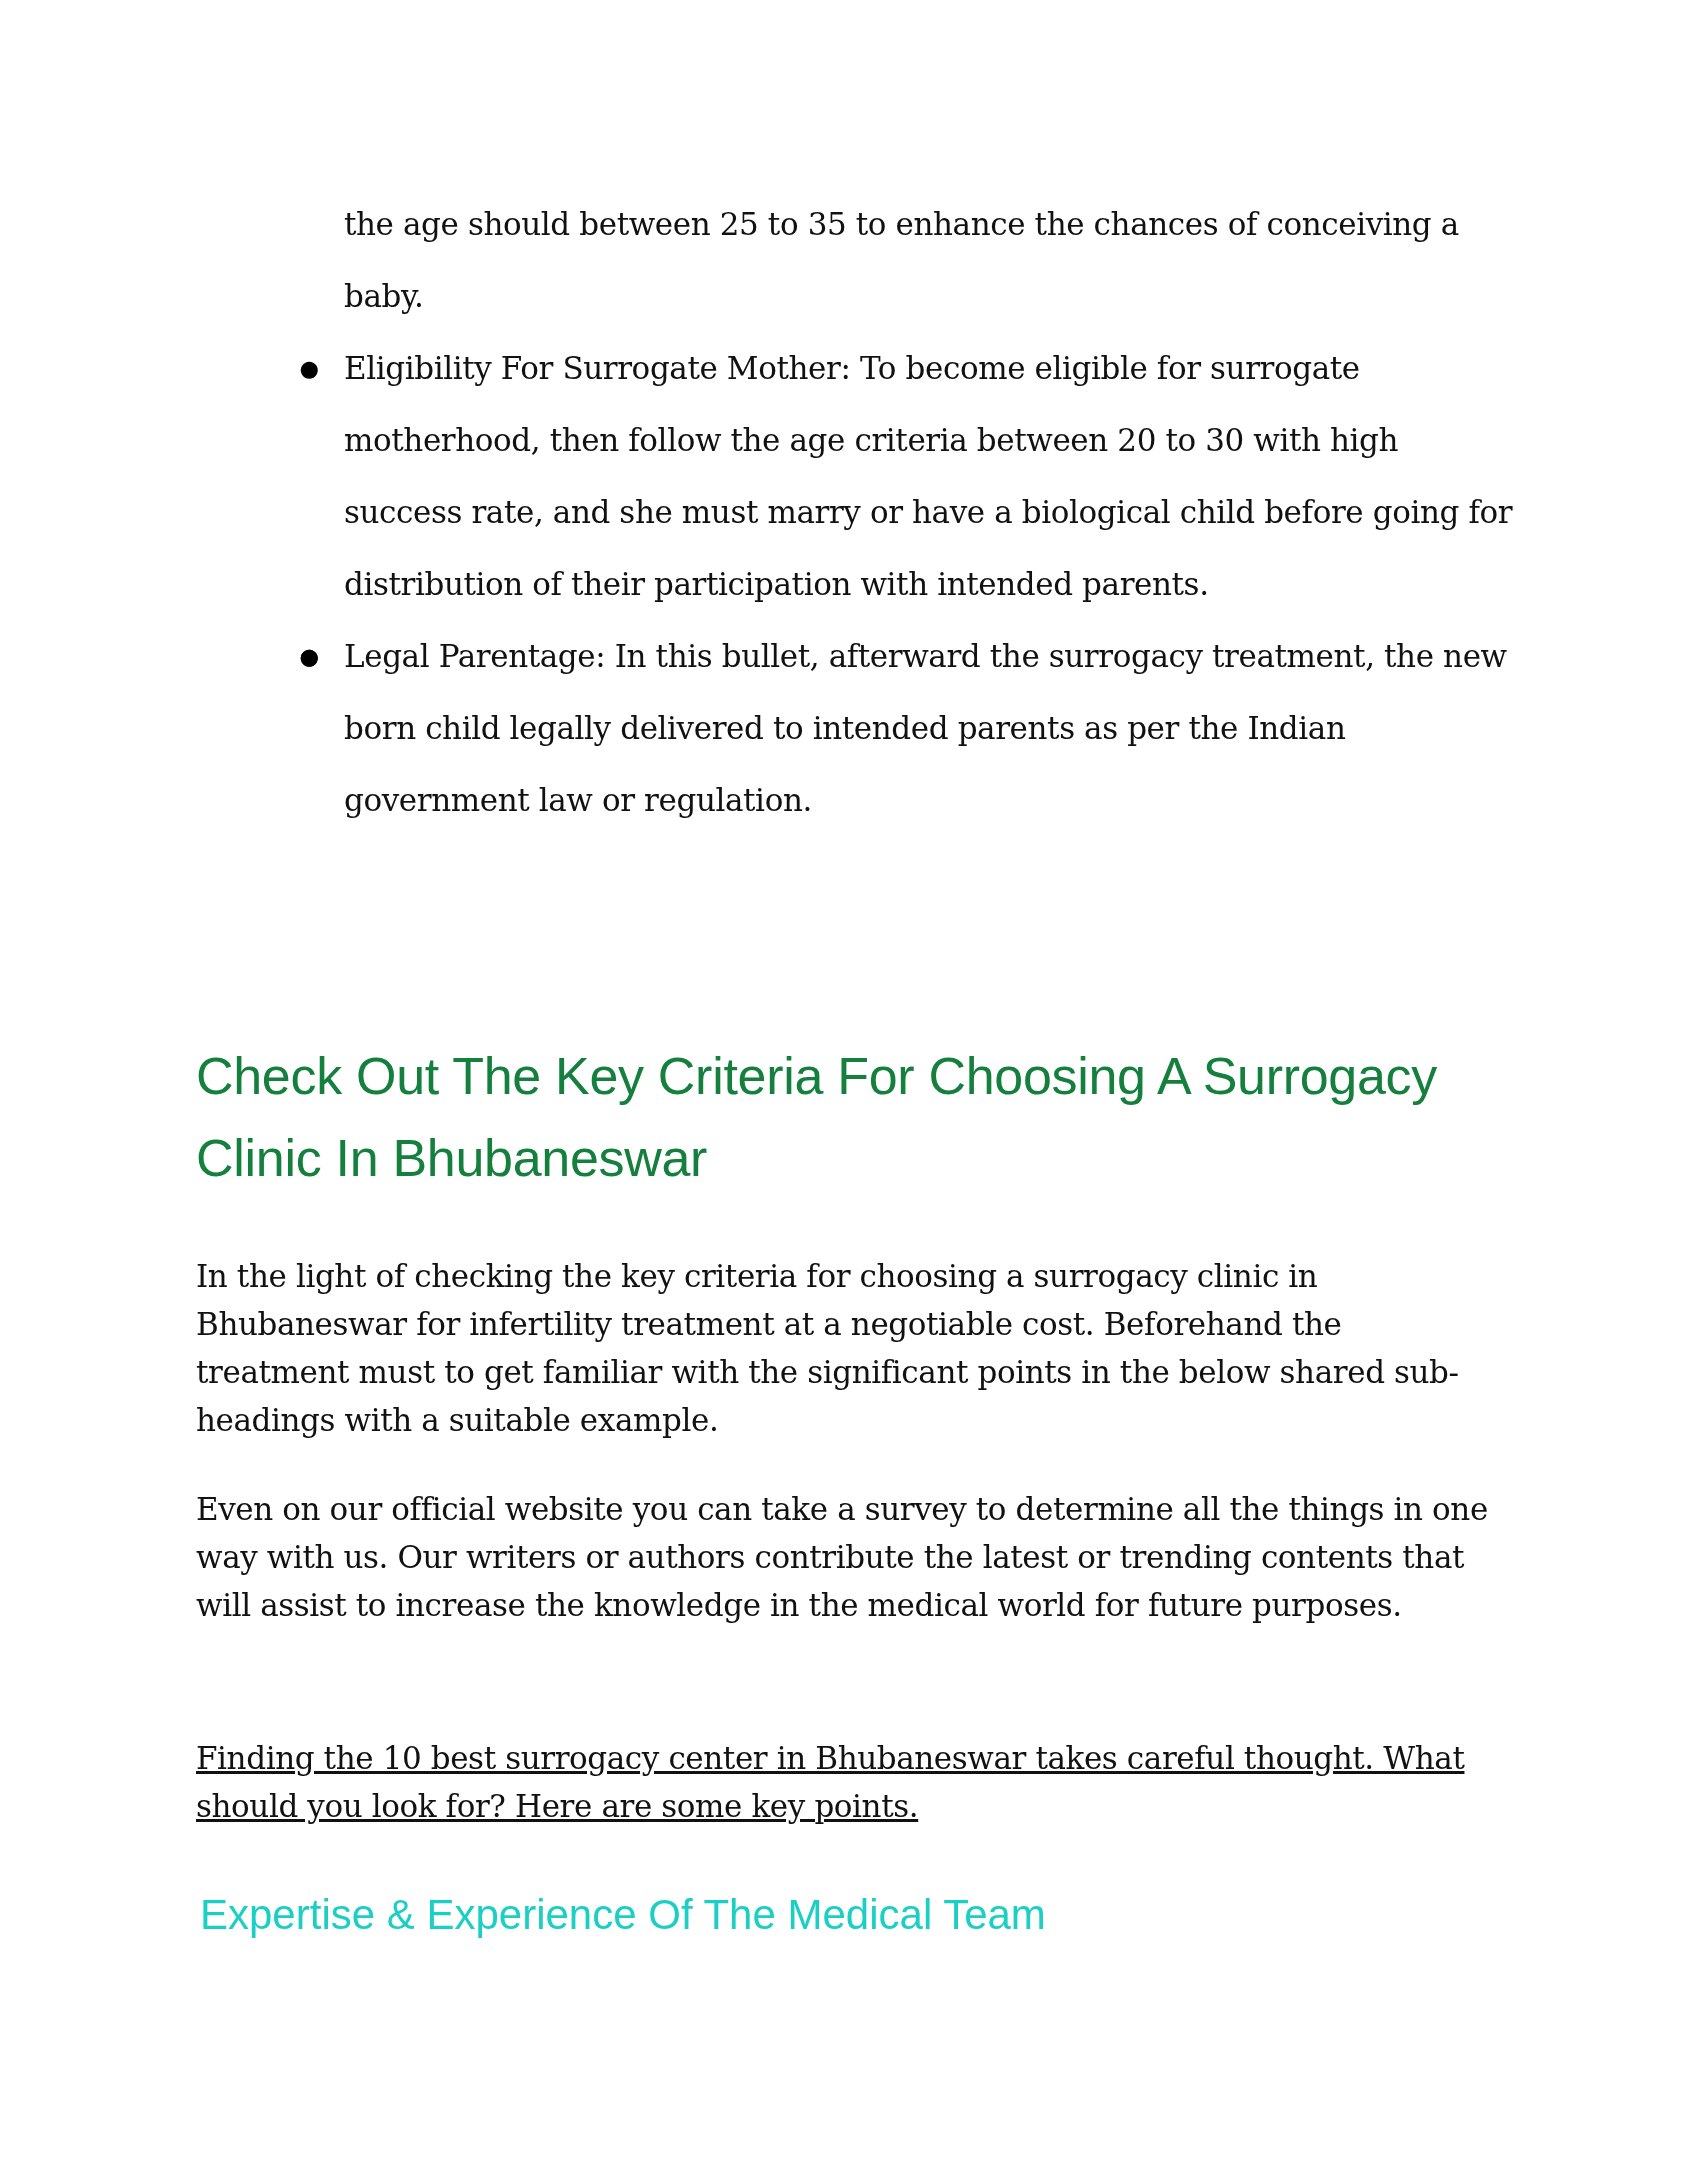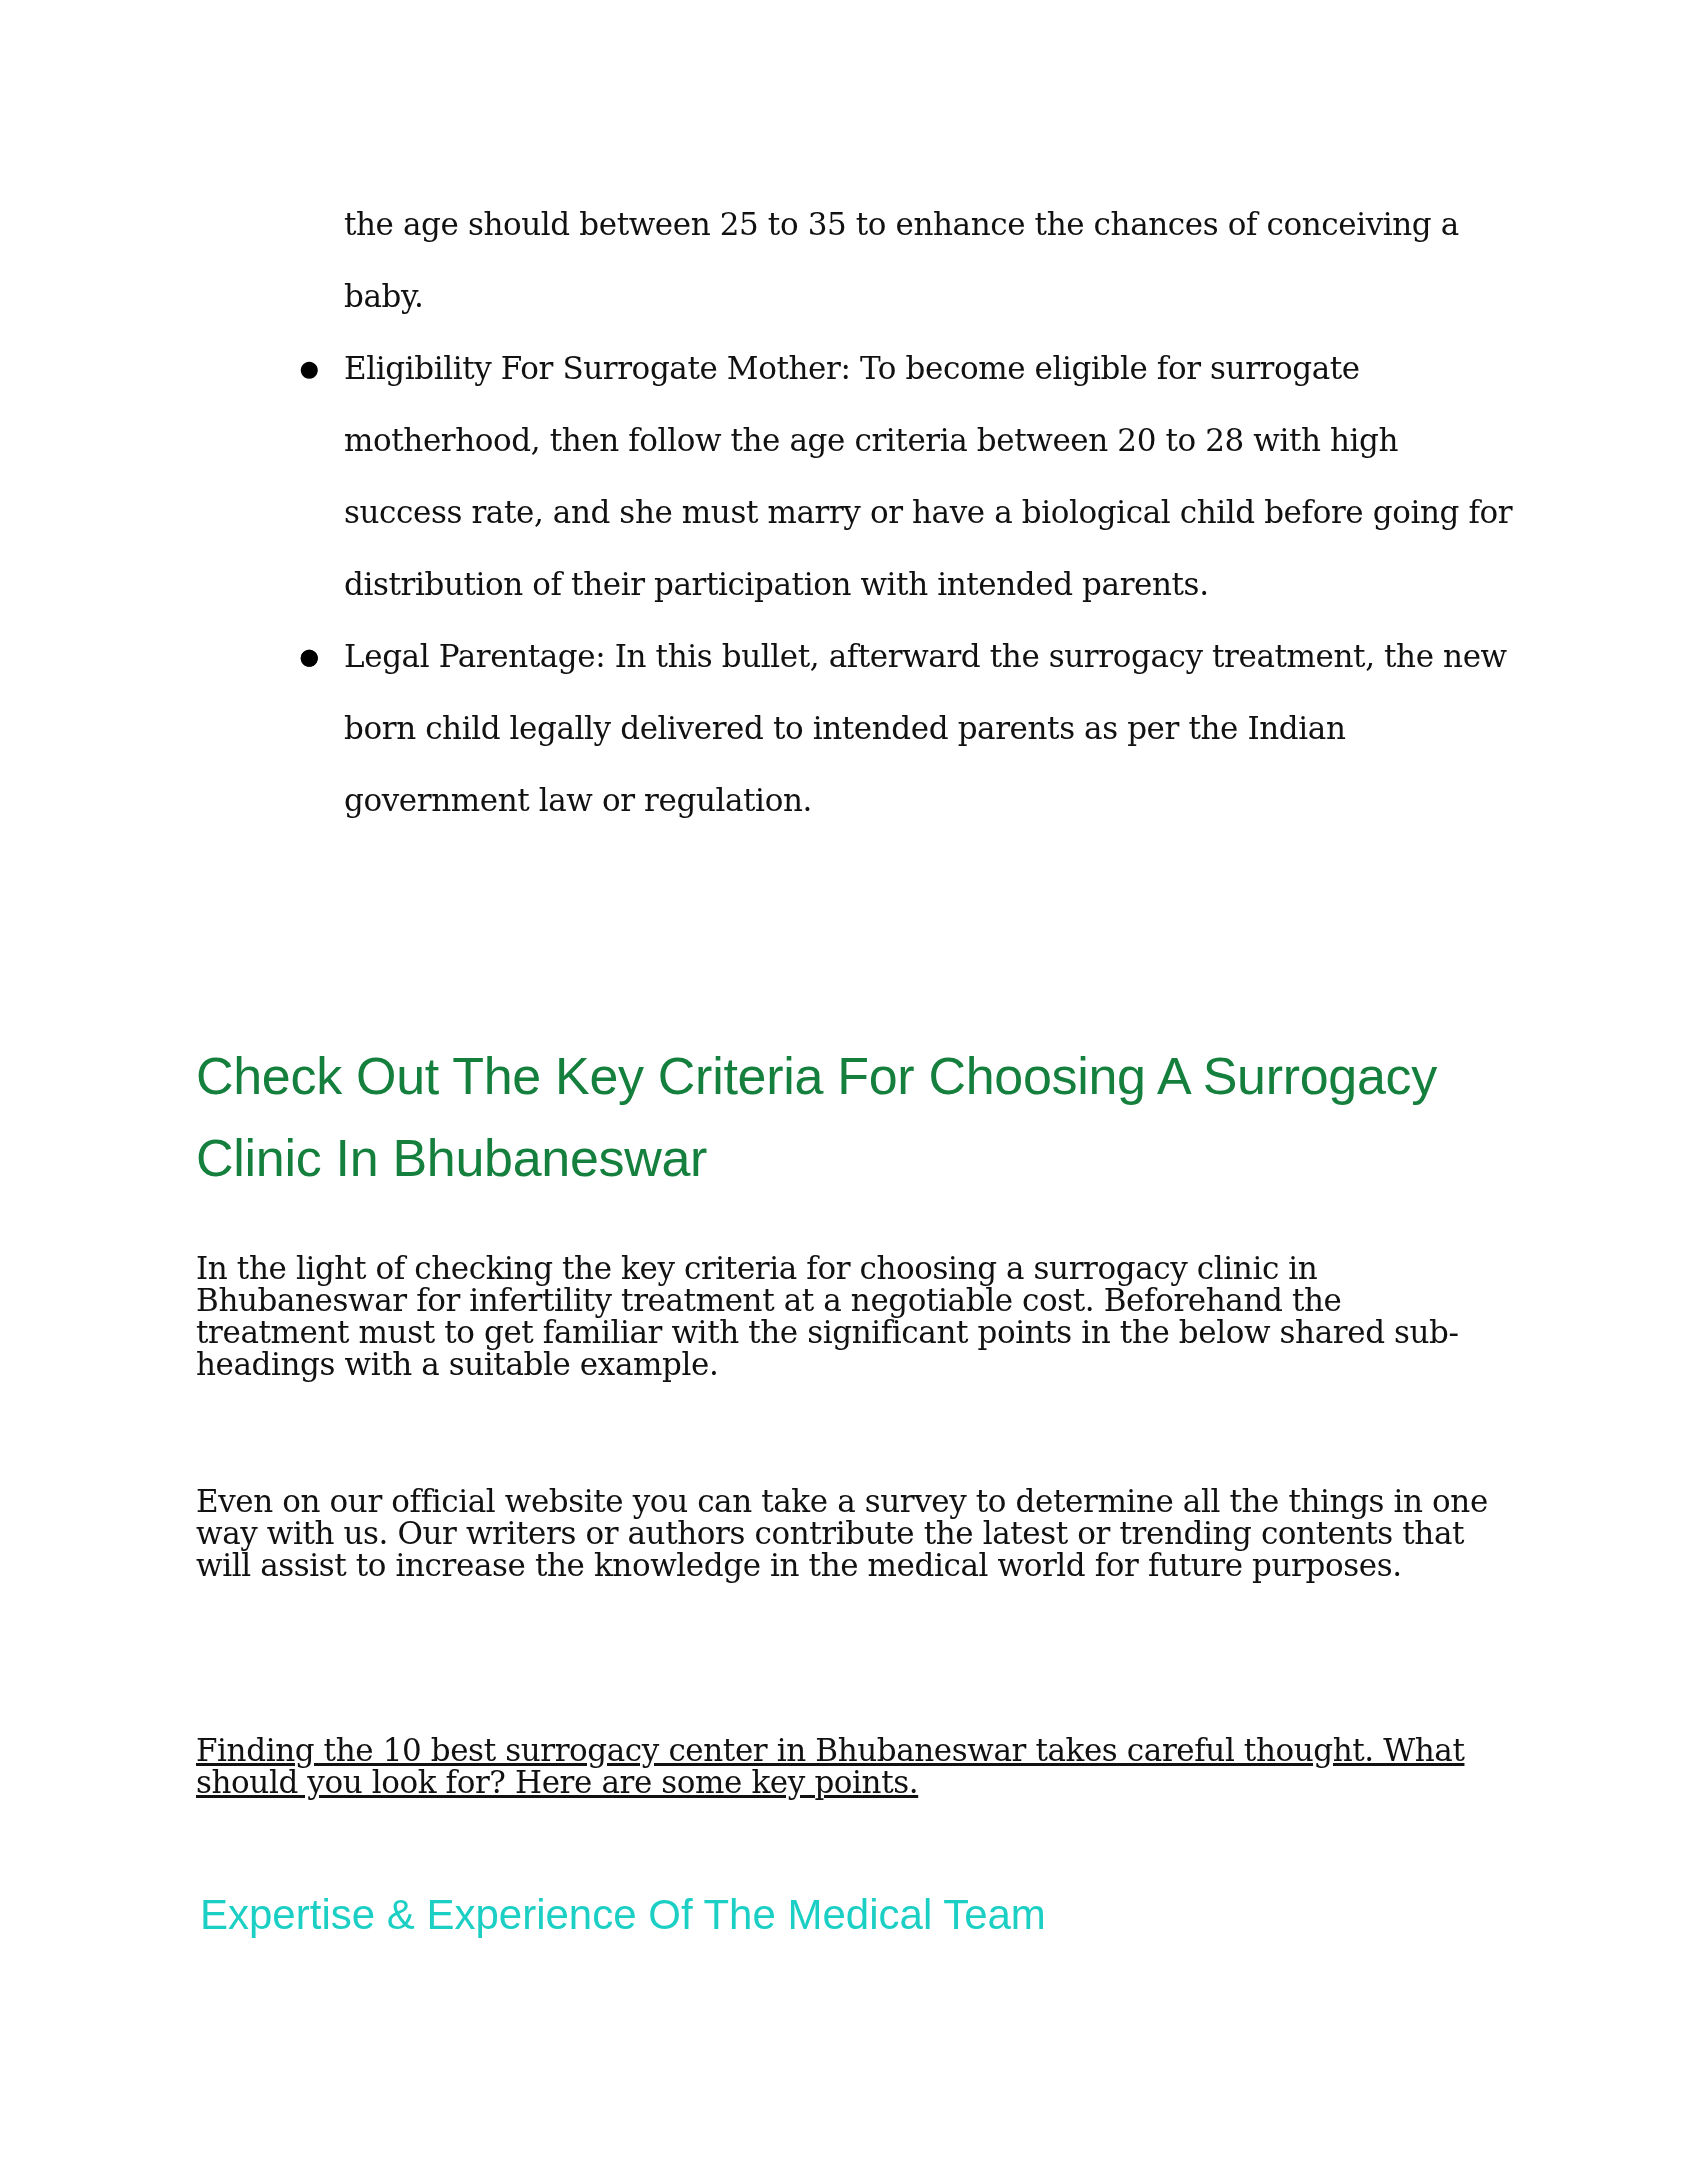--- a/index.html
+++ b/index.html
@@ -5,38 +5,38 @@
   html, body { margin: 0; padding: 0; background: #ffffff; }
   body { width: 1687px; height: 2183px; position: relative; overflow: hidden; }
   .page { position: absolute; left: 0; top: 0; width: 1451px; height: 2183px; background: #fff; }
   .serif { font-family: "DejaVu Serif", "Liberation Serif", serif; color: #111; }
   .sans { font-family: "Liberation Sans", "DejaVu Sans", sans-serif; }
   .list { position: absolute; left: 297px; top: 188px; width: 1219px; margin: 0; padding: 0; list-style: none; }
   .list-item { position: relative; font-size: 31px; line-height: 72px; padding-left: 47px; letter-spacing: -0.4px; }
   .list-item.cont { padding-left: 47px; }
   .bullet { position: absolute; left: 2.6px; top: 0; font-size: 22.4px; line-height: 72px; color: #000; }
   .h2 { position: absolute; left: 196px; top: 1035px; width: 1318px; font-size: 52px; line-height: 82px; color: #15803d; font-weight: normal; margin: 0; letter-spacing: -0.3px; }
-  .para { position: absolute; left: 196px; width: 1305px; font-size: 31px; line-height: 32px; margin: 0; letter-spacing: -0.4px; }
+  .para { position: absolute; left: 196px; width: 1305px; font-size: 31px; line-height: 48px; margin: 0; letter-spacing: -0.4px; }
   .p1 { top: 1252px; }
   .p2 { top: 1440px; margin-top: 45px; }
   .p3 { top: 1734px; text-decoration: underline; }
   .h3 { position: absolute; left: 196px; top: 1878px; font-size: 42px; line-height: 66px; color: #1ccfc4; font-weight: normal; margin: 4px; }
 </style>
 </head>
 <body>
 
 <div class="page">
 
   <ul class="list serif">
     <li class="list-item cont">
       <span>the age should between 25 to 35 to enhance the chances of conceiving a baby.</span>
     </li>
     <li class="list-item">
       <span class="bullet">●</span>
-      <span>Eligibility For Surrogate Mother: To become eligible for surrogate motherhood, then follow the age criteria between 20 to 28 with high success rate, and she must marry or have a biological child before going for distribution of their participation with intended parents.</span>
+      <span>Eligibility For Surrogate Mother: To become eligible for surrogate motherhood, then follow the age criteria between 20 to 30 with high success rate, and she must marry or have a biological child before going for distribution of their participation with intended parents.</span>
     </li>
     <li class="list-item">
       <span class="bullet">●</span>
     </li>
     <li class="list-item">
       <span class="bullet">●</span>
       <span>Legal Parentage: In this bullet, afterward the surrogacy treatment, the new born child legally delivered to intended parents as per the Indian government law or regulation.</span>
     </li>
   </ul>
 

